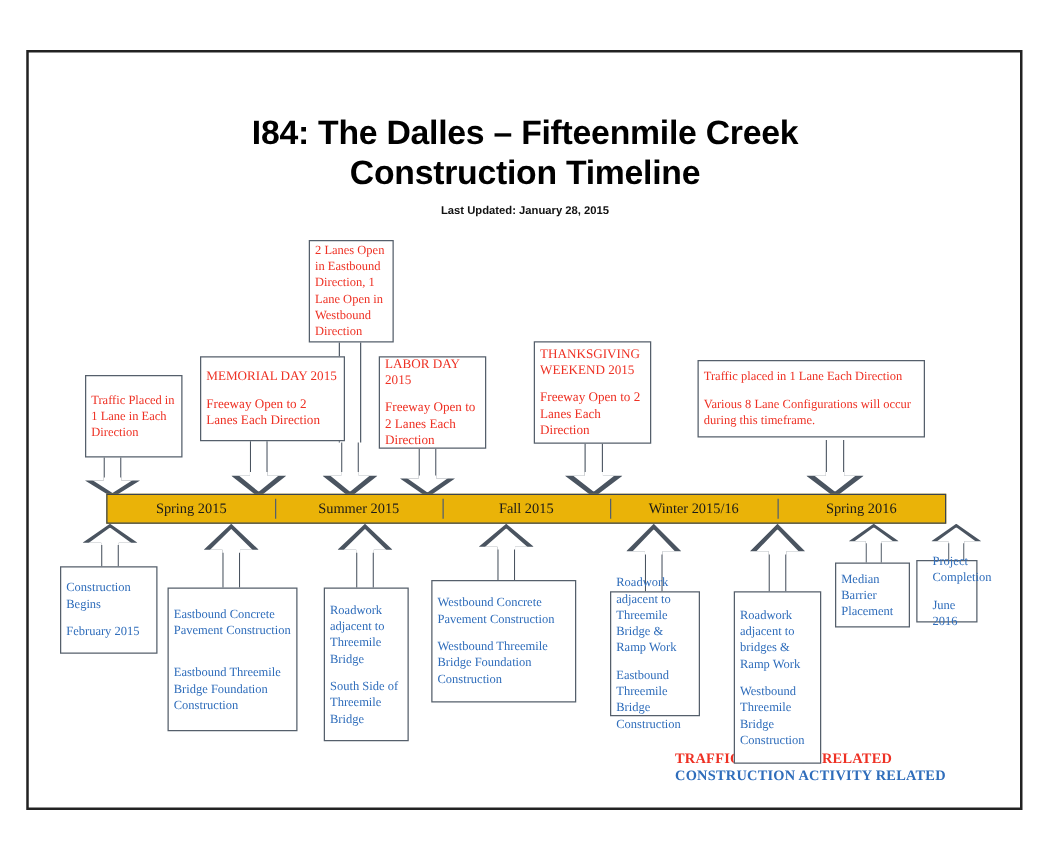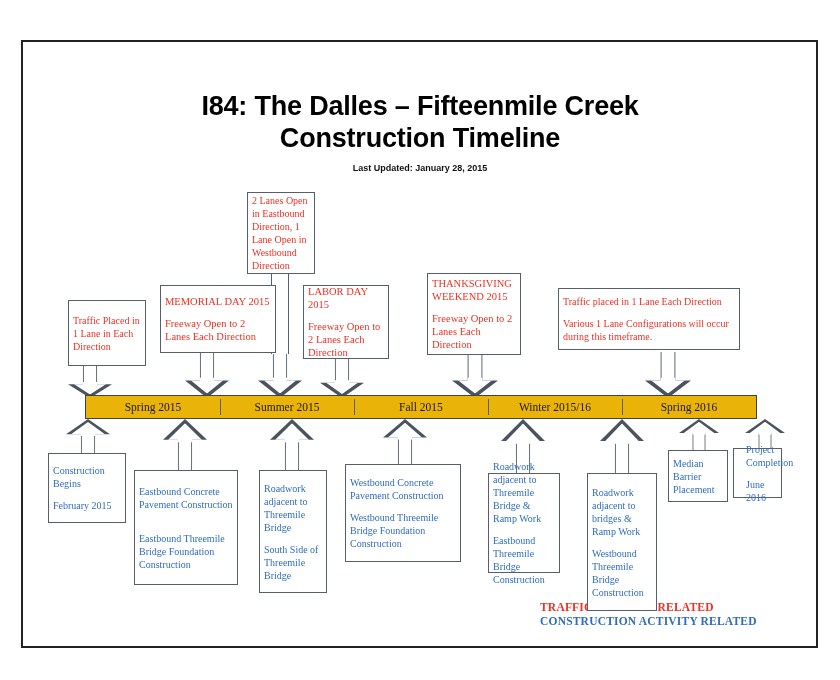--- a/index.html
+++ b/index.html
@@ -206,21 +206,21 @@
     <p>Freeway Open to 2 Lanes Each Direction</p>
   </div>
 
   <div class="box red" style="left:427px; top:273px; width:94px; height:82px; font-size:10.5px; line-height:13px;">
     <p>THANKSGIVING WEEKEND 2015</p>
     <p>Freeway Open to 2 Lanes Each Direction</p>
   </div>
 
   <div class="box red" style="left:558px; top:288px; width:182px; height:62px; font-size:10px; line-height:13px;">
     <p>Traffic placed in 1 Lane Each Direction</p>
-    <p>Various 1 Lane Configurations will occur during this timeframe.</p>
+    <p>Various 8 Lane Configurations will occur during this timeframe.</p>
   </div>
 
   <div id="timeline">
     <div class="season">
       <span>Spring 2015</span>
     </div>
     <div class="season">
       <span>Summer 2015</span>
     </div>
     <div class="season">

